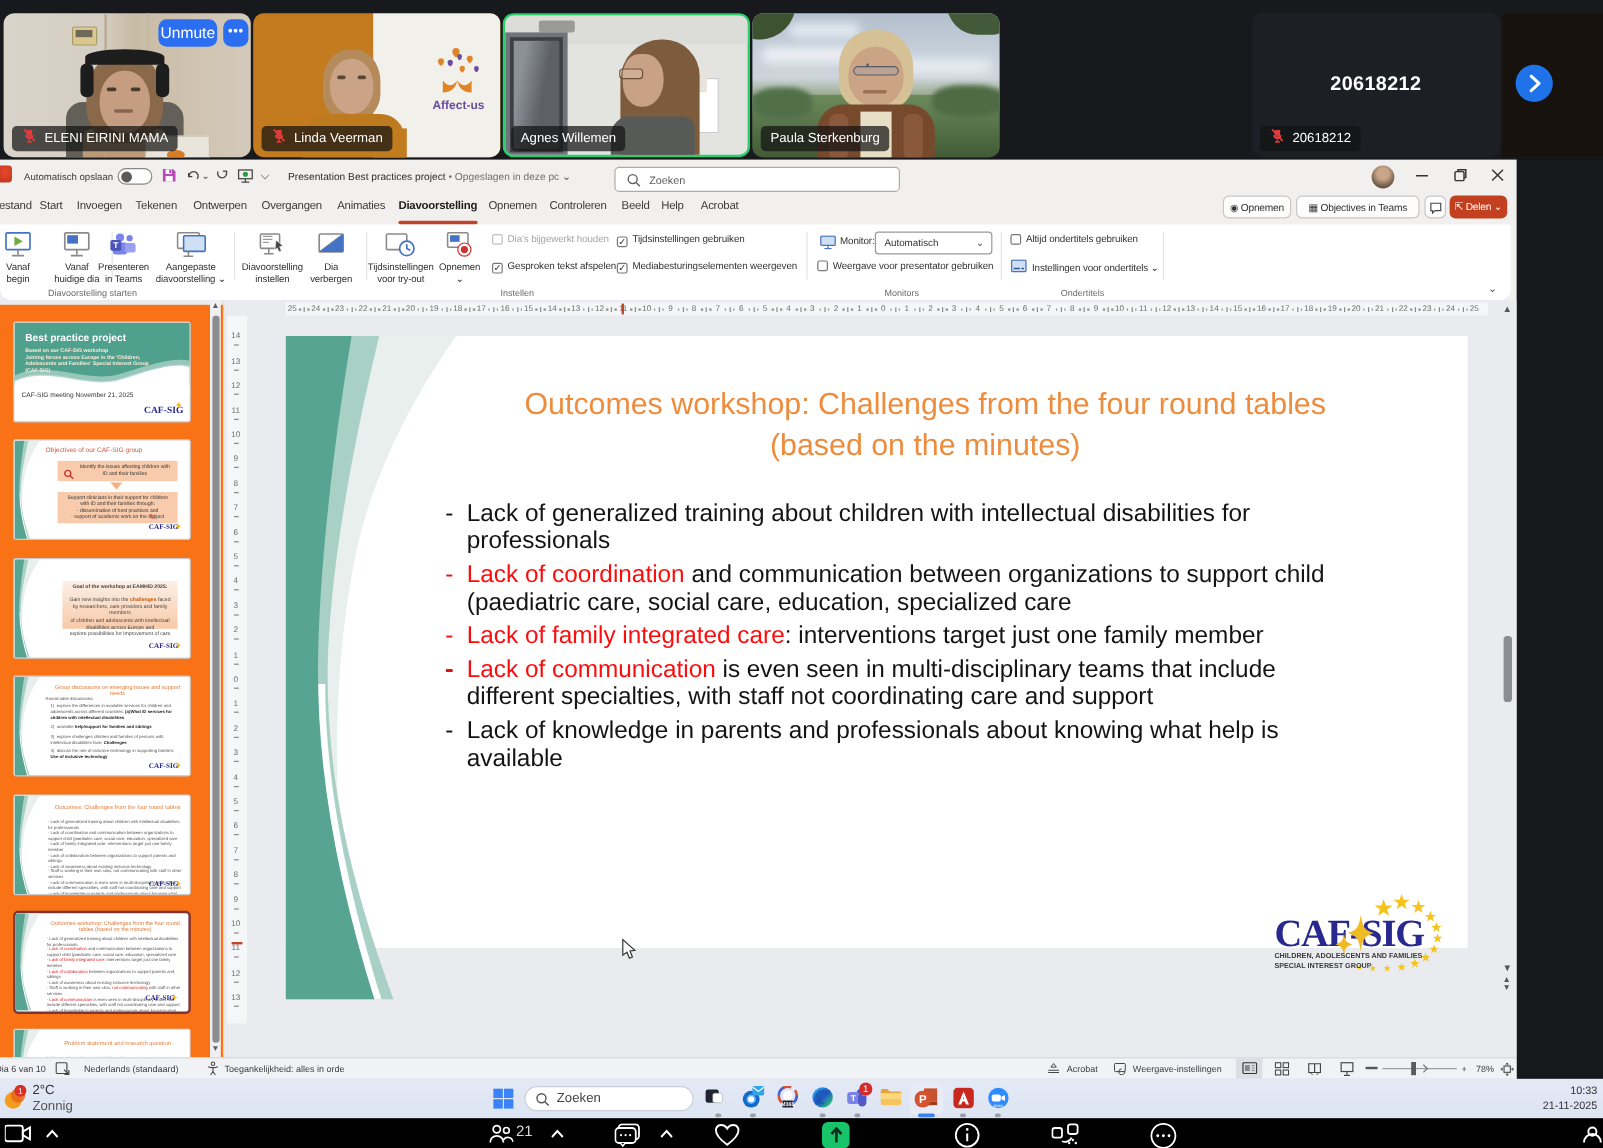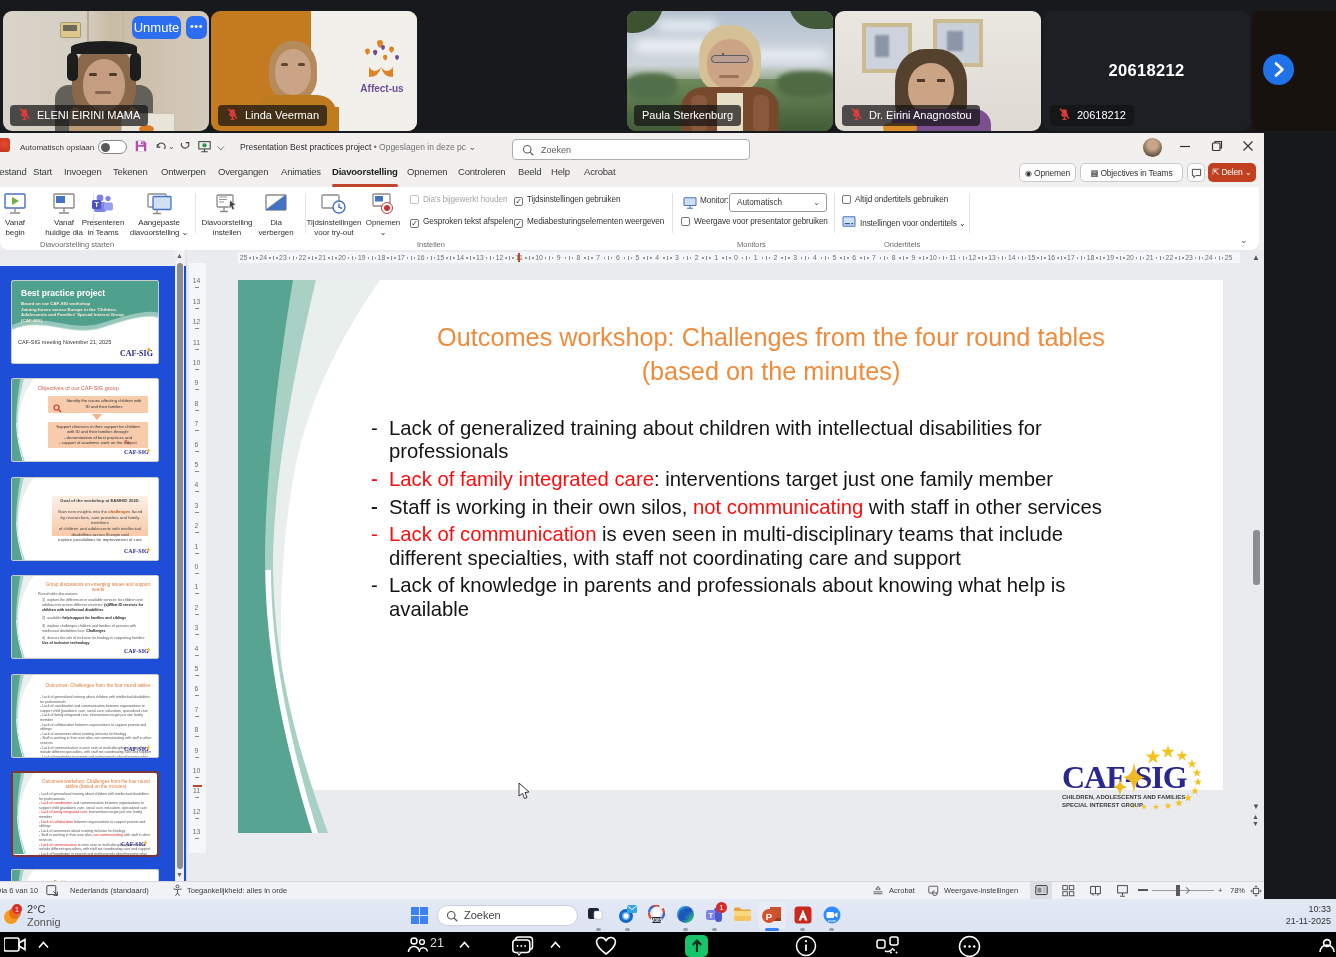--- a/index.html
+++ b/index.html
@@ -18,21 +18,21 @@
   #tabrow { position:absolute; left:0; top:30px; width:1264px; height:24px; font-size:9.5px; letter-spacing:-0.2px; color:#3a3a3a; }
   .tab { position:absolute; top:3px; }
   #ribbon { position:absolute; left:0; top:54px; width:1259px; height:63px; background:#fff; border-radius:0 0 8px 8px; box-shadow:0 1px 0 #e3e1e0; }
   .glabel { position:absolute; top:53px; font-size:7.5px; color:#6b6b6b; }
   .gsep { position:absolute; top:6px; width:1px; height:40px; background:#e3e3e3; }
   .ribbtn { position:absolute; top:5px; text-align:center; font-size:8px; color:#333; line-height:9.3px; letter-spacing:-0.1px; }
   .cb { position:absolute; font-size:8.2px; letter-spacing:-0.1px; color:#333; }
   .cbbox { display:inline-block; width:9px; height:9px; border:1px solid #777; border-radius:2px; background:#fff; margin-right:4px; vertical-align:-2px; font-size:8px; line-height:8px; text-align:center; color:#333; }
   
   #content { position:absolute; left:0; top:117px; width:1264px; height:631px; background:#e9ebee; }
-  #thumbs { position:absolute; left:0; top:16px; width:186px; height:631px; background:#1d4ed8; }
+  #thumbs { position:absolute; left:0; top:4px; width:186px; height:631px; background:#f97316; }
   .ruler { position:absolute; background:#f5f6f8; color:#6e6e6e; font-size:6.8px; }
   .swoosh-d { fill:#57a492; } .swoosh-m { fill:#a9d0c5; } .swoosh-l { fill:#e9efed; }
   .bi { position:relative; padding-left:18px; margin-bottom:4.2px; }
   .bi .d { position:absolute; left:0; top:0; }
   .r { color:#fb0d0d; }
   .thumb { position:absolute; left:11px; width:148px; height:84px; background:#fff; border:1px solid #c9cbce; border-radius:2px; overflow:hidden; }
   #slide { position:absolute; left:238px; top:30px; width:985px; height:510px; background:#fff; }
   
   #notes { position:absolute; left:186px; top:704px; width:1078px; height:44px; background:#e8eaf1; border-top:1px solid #d4d6dd; color:#44464e; font-size:10px; }
   #statusbar { position:absolute; left:0; top:748px; width:1264px; height:18px; background:#f1f2f6; border-top:1px solid #d8d8dc; font-size:7.5px; color:#3c3c42; }
@@ -97,20 +97,34 @@
             </g>
         </svg>
       </div>
       <div class="abs" style="left:140px;top:72px;width:62px;height:12px;color:#6b4e9b;font-size:10px;font-weight:bold;text-align:center;">Affect-us</div>
       <div class="nlabel"><svg class="micoff" viewBox="0 0 16 16">
             <path d="M6 2.5 L10 2.5 L10 9 L6 9 Z M4.5 7 C4.5 11 11.5 11 11.5 7 M8 11 L8 14 M5.5 14 L10.5 14" stroke="#e23b3b" stroke-width="1.6" fill="#e23b3b"></path>
             <path d="M2.5 1 L13.5 13" stroke="#e23b3b" stroke-width="1.7"></path>
           </svg>Linda Veerman</div>
     </div>
 
+    <div class="tile" style="left:419px;background:#e3e3e0;border:2px solid #27d06d;">
+      <div class="abs" style="left:0;top:0;width:202px;height:24px;background:#dcdcd9;"></div>
+      <div class="abs" style="left:28px;top:4px;width:30px;height:10px;background:#9a9a96;border-radius:2px;"></div>
+      <div class="abs" style="left:0;top:14px;width:52px;height:104px;background:#70747a;"></div>
+      <div class="abs" style="left:4px;top:18px;width:44px;height:96px;border:3px solid #3c4044;background:linear-gradient(100deg,#8b9197 20%,#5d6166 60%);"></div>
+      <div class="abs" style="left:130px;top:52px;width:48px;height:46px;background:#fff;border:1px solid #ccc;"></div>
+      <div class="abs" style="left:138px;top:58px;width:16px;height:22px;background:#b8cada;"></div>
+      <div class="abs" style="left:156px;top:46px;width:12px;height:18px;background:#e8e4dc;"></div>
+      <div class="abs" style="left:96px;top:20px;width:66px;height:102px;background:#7d5c3e;border-radius:34px 30px 0 0;"></div>
+      <div class="abs" style="left:98px;top:32px;width:34px;height:44px;background:#c9a184;border-radius:40% 45% 50% 45%;"></div>
+      <div class="abs" style="left:95px;top:44px;width:20px;height:9px;border:1.5px solid #6e5136;border-radius:3px;background:rgba(255,255,255,.15);"></div>
+      <div class="abs" style="left:88px;top:84px;width:70px;height:38px;background:#585a58;border-radius:16px 10px 0 0;"></div>
+      <div class="nlabel" style="left:5px;bottom:3px;">Agnes Willemen</div>
+    </div>
 
     <div class="tile" style="left:627px;background:linear-gradient(#b3bfce 0%,#c8d1da 30%,#cdd4da 45%,#95a687 58%,#5d7850 72%,#47643c 100%);">
       <div class="abs" style="left:8px;top:28px;width:80px;height:14px;background:#e9edf2;border-radius:10px;filter:blur(4px);"></div>
       <div class="abs" style="left:110px;top:38px;width:90px;height:13px;background:#e3e9ee;border-radius:10px;filter:blur(4px);"></div>
       <div class="abs" style="left:30px;top:8px;width:60px;height:13px;background:#dfe7ee;border-radius:10px;filter:blur(4px);"></div>
       <div class="abs" style="left:-8px;top:-8px;width:44px;height:30px;background:#3c5231;border-radius:0 0 34px 14px;"></div>
       <div class="abs" style="left:162px;top:-8px;width:52px;height:26px;background:#42593a;border-radius:0 0 16px 30px;"></div>
       <div class="abs" style="left:0;top:68px;width:206px;height:54px;background:linear-gradient(#6d8a5c,#3f5a35);"></div>
       <div class="abs" style="left:0;top:62px;width:50px;height:26px;background:#51704a;border-radius:40%;filter:blur(2px);"></div>
       <div class="abs" style="left:150px;top:60px;width:60px;height:26px;background:#4e6b44;border-radius:40%;filter:blur(2px);"></div>
@@ -119,40 +133,20 @@
       <div class="abs" style="left:84px;top:44px;width:38px;height:8px;border:1.5px solid #5a5c64;border-radius:4px;background:rgba(130,150,200,.22);"></div>
       <div class="abs" style="left:95px;top:42px;width:2px;height:3px;background:#5a5c64;"></div>
       <div class="abs" style="left:92px;top:64px;width:20px;height:3px;background:#9a7258;border-radius:2px;"></div>
       <div class="abs" style="left:54px;top:76px;width:98px;height:46px;background:#774a2e;border-radius:22px 22px 0 0;"></div>
       <div class="abs" style="left:64px;top:84px;width:16px;height:38px;background:#8a583a;border-radius:6px;"></div>
       <div class="abs" style="left:126px;top:84px;width:16px;height:38px;background:#8a583a;border-radius:6px;"></div>
       <div class="abs" style="left:90px;top:82px;width:26px;height:40px;background:#e7dec6;"></div>
       <div class="nlabel" style="left:7px;">Paula Sterkenburg</div>
     </div>
 
-    <div class="tile" style="left:835px;background:linear-gradient(#eae7e1,#dedad2);">
-      <div class="abs" style="left:27px;top:12px;width:50px;height:50px;background:#cbbb8e;padding:4px;">
-          <div style="width:100%;height:100%;background:#ccd3dc;"></div>
-        </div>
-      <div class="abs" style="left:98px;top:8px;width:50px;height:48px;background:#cbbb8e;padding:4px;">
-          <div style="width:100%;height:100%;background:#c8d0da;"></div>
-        </div>
-      <div class="abs" style="left:40px;top:24px;width:14px;height:22px;background:#8a96a8;filter:blur(1px);"></div>
-      <div class="abs" style="left:112px;top:20px;width:16px;height:20px;background:#8a96a8;filter:blur(1px);"></div>
-      <div class="abs" style="left:60px;top:38px;width:72px;height:78px;background:#54412e;border-radius:42% 42% 30% 30%;"></div>
-      <div class="abs" style="left:73px;top:52px;width:46px;height:52px;background:#cba486;border-radius:48%;"></div>
-      <div class="abs" style="left:82px;top:68px;width:8px;height:3px;background:#4a3a2c;"></div>
-      <div class="abs" style="left:102px;top:68px;width:8px;height:3px;background:#4a3a2c;"></div>
-      <div class="abs" style="left:56px;top:98px;width:100px;height:24px;background:#7c5090;border-radius:16px 16px 0 0;"></div>
-      <div class="abs" style="left:48px;top:112px;width:34px;height:10px;background:#d98e2a;border-radius:6px;"></div>
-      <div class="nlabel"><svg class="micoff" viewBox="0 0 16 16">
-            <path d="M6 2.5 L10 2.5 L10 9 L6 9 Z M4.5 7 C4.5 11 11.5 11 11.5 7 M8 11 L8 14 M5.5 14 L10.5 14" stroke="#e23b3b" stroke-width="1.6" fill="#e23b3b"></path>
-            <path d="M2.5 1 L13.5 13" stroke="#e23b3b" stroke-width="1.7"></path>
-          </svg>Dr. Eirini Anagnostou</div>
-    </div>
 
     <div class="tile" style="left:1043px;width:207px;background:#1c1f24;">
       <div class="abs" style="left:0;top:50px;width:207px;height:20px;color:#fff;font-size:16.5px;font-weight:bold;text-align:center;letter-spacing:0.3px;">20618212</div>
       <div class="nlabel"><svg class="micoff" viewBox="0 0 16 16">
             <path d="M6 2.5 L10 2.5 L10 9 L6 9 Z M4.5 7 C4.5 11 11.5 11 11.5 7 M8 11 L8 14 M5.5 14 L10.5 14" stroke="#e23b3b" stroke-width="1.6" fill="#e23b3b"></path>
             <path d="M2.5 1 L13.5 13" stroke="#e23b3b" stroke-width="1.7"></path>
           </svg>20618212</div>
     </div>
 
     <div class="abs" style="left:1252px;top:11px;width:84px;height:120px;background:#17120e;"></div>
@@ -680,25 +674,25 @@
       <div id="slide">
         <svg class="abs" style="left:0;top:0;" width="985" height="553" viewBox="0 0 985 553">
           <path class="swoosh-l" d="M0,0 L142,0 C100,60 66,130 55,200 C48,240 43,290 43,340 C43,370 43,390 45,410 L0,410 Z"></path>
           <path class="swoosh-m" d="M0,0 L78,0 C55,95 36,200 35,280 C35,380 58,465 90,553 L0,553 Z"></path>
           <path fill="#fdfefe" d="M27,290 C27,370 45,460 74,553 L80,553 C51,460 33,370 33,290 Z"></path>
           <path class="swoosh-d" d="M0,0 L55,0 C40,90 27,200 27,280 C27,370 45,460 74,553 L0,553 Z"></path>
         </svg>
         <div class="abs" style="left:180px;top:41px;width:706px;color:#ee8c3d;font-size:25.3px;line-height:33.5px;text-align:center;">Outcomes workshop: Challenges from the four round tables<br>(based on the minutes)</div>
         <div id="bullets" class="abs" style="left:133px;top:137px;width:980px;font-size:20.3px;line-height:23.4px;color:#141414;">
           <div class="bi"><span class="d">-</span><span class="t">Lack of generalized training about children with intellectual disabilities for<br>professionals</span></div>
-          <div class="bi"><span class="d r">-</span></div>
+          <div class="bi"><span class="d r">-</span><span class="t"><span class="r">Lack of coordination</span> and communication between organizations to support child<br>(paediatric care, social care, education, specialized care</span></div>
           <div class="bi"><span class="d r">-</span><span class="t"><span class="r">Lack of family integrated care</span>: interventions target just one family member</span></div>
           <div class="bi"><span class="d r">-</span></div>
           <div class="bi"><span class="d">-</span></div>
-          <div class="bi"><span class="d">-</span><span class="t">Staff is working in their own silos, <span class="r">not communicating</span> with staff in other services</span></div>
+          <div class="bi"><span class="d">-</span></div>
           <div class="bi"><span class="d r">-</span><span class="t"><span class="r">Lack of communication</span> is even seen in multi-disciplinary teams that include<br>different specialties, with staff not coordinating care and support</span></div>
           <div class="bi"><span class="d">-</span><span class="t">Lack of knowledge in parents and professionals about knowing what help is<br>available</span></div>
         </div>
         <div id="logo" class="abs" style="left:818px;top:460px;width:150px;height:72px;">
           <svg width="150" height="72" viewBox="0 0 150 72">
             <defs>
               <path id="st" d="M0,-5.2 L1.25,-1.65 L4.95,-1.6 L2.0,0.65 L3.05,4.2 L0,2.05 L-3.05,4.2 L-2.0,0.65 L-4.95,-1.6 L-1.25,-1.65 Z"></path>
             </defs>
             <use href="#st" transform="translate(97,17) scale(1.5)" fill="#f4c31e"></use>
             <use href="#st" transform="translate(112,12) scale(1.35)" fill="#f4c31e"></use>

